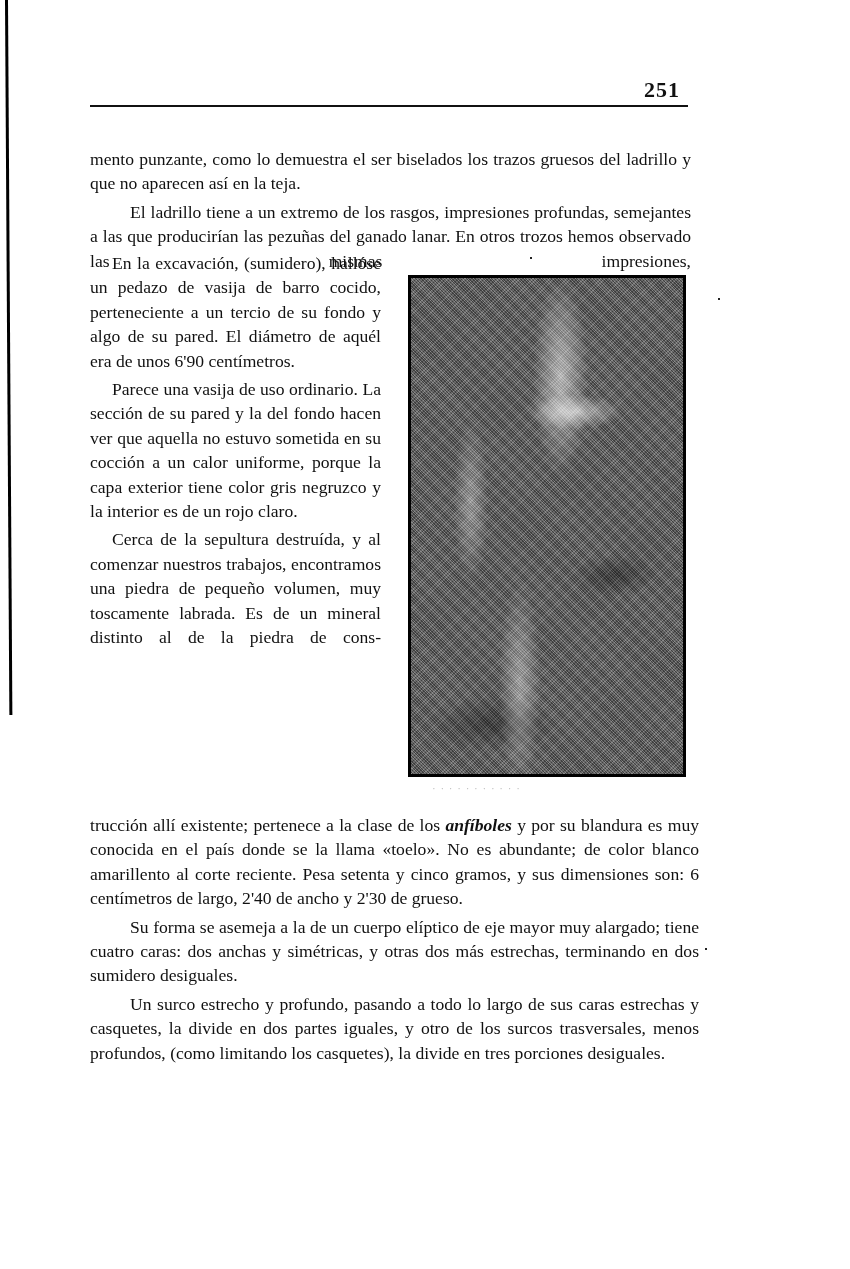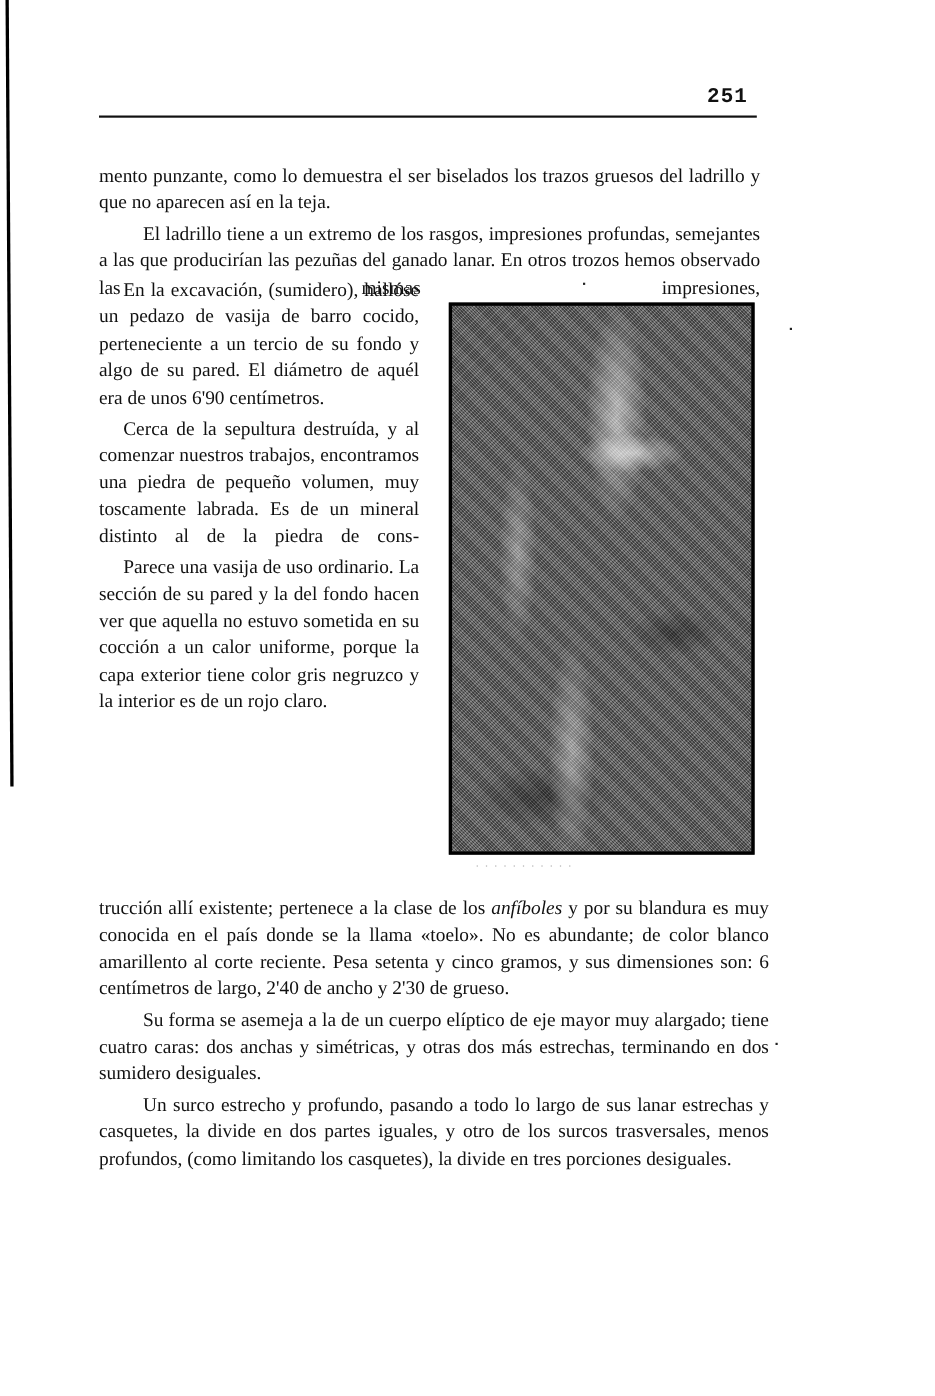--- a/index.html
+++ b/index.html
@@ -39,23 +39,23 @@
       font-family: "DejaVu Sans", sans-serif;
       font-weight: bold;
       font-size: 19px;
       letter-spacing: 0.8px;
       color: #111;
     }
     .header-page-number {
       position: absolute;
       right: 8px;
       top: 1px;
-      font-family: Liberation Mono, monospace;
+      font-family: Liberation Serif, serif;
       font-weight: bold;
-      font-size: 19px;
+      font-size: 22px;
       letter-spacing: 1px;
     }
     .header-rule {
       position: absolute;
       left: 0;
       top: 29px;
       width: 598px;
       height: 2px;
       background: #111;
     }
@@ -128,47 +128,48 @@
       white-space: nowrap;
     }
     .speck {
       position: absolute;
       width: 2px;
       height: 2px;
       background: #222;
     }
     em {
       font-style: italic;
+      font-weight: bold;
     }
   </style>
 </head>
 <body>
 
 <div class="binding-line"></div>
 
 <header class="header">
   <span class="header-page-number">251</span>
   <div class="header-rule"></div>
 </header>
 
 <section class="text-block block-top">
   <p class="justify-last" style="text-align-last:left;">mento punzante, como lo demuestra el ser biselados los trazos gruesos del ladrillo y que no aparecen así en la teja.</p>
   <p class="indent justify-last para-gap">El ladrillo tiene a un extremo de los rasgos, impresiones profundas, semejantes a las que producirían las pezuñas del ganado lanar. En otros trozos hemos observado las mismas impresiones,</p>
 </section>
 
 <section class="text-block block-narrow">
   <p class="indent-small">En la excavación, (sumidero), hallóse un pedazo de vasija de barro cocido, perteneciente a un tercio de su fondo y algo de su pared. El diámetro de aquél era de unos 6'90 centímetros.</p>
+  <p class="indent-small para-gap">Parece una vasija de uso ordinario. La sección de su pared y la del fondo hacen ver que aquella no estuvo sometida en su cocción a un calor uniforme, porque la capa exterior tiene color gris negruzco y la interior es de un rojo claro.</p>
   <p class="indent-small para-gap justify-last">Cerca de la sepultura destruída, y al comenzar nuestros trabajos, encontramos una piedra de pequeño volumen, muy toscamente labrada. Es de un mineral distinto al de la piedra de cons-</p>
-  <p class="indent-small para-gap">Parece una vasija de uso ordinario. La sección de su pared y la del fondo hacen ver que aquella no estuvo sometida en su cocción a un calor uniforme, porque la capa exterior tiene color gris negruzco y la interior es de un rojo claro.</p>
 </section>
 
 <figure class="photo" style="margin:0;"></figure>
 <div class="photo-caption">· · · · · · · · · · ·</div>
 
 <section class="text-block block-bottom">
   <p><span>trucción allí existente; pertenece a la clase de los </span><em>anfíboles</em><span> y por su blandura es muy conocida en el país donde se la llama «toelo». No es abundante; de color blanco amarillento al corte reciente. Pesa setenta y cinco gramos, y sus dimensiones son: 6 centímetros de largo, 2'40 de ancho y 2'30 de grueso.</span></p>
   <p class="indent para-gap">Su forma se asemeja a la de un cuerpo elíptico de eje mayor muy alargado; tiene cuatro caras: dos anchas y simétricas, y otras dos más estrechas, terminando en dos sumidero desiguales.</p>
-  <p class="indent para-gap">Un surco estrecho y profundo, pasando a todo lo largo de sus lanar estrechas y casquetes, la divide en dos partes iguales, y otro de los surcos trasversales, menos profundos, (como limitando los casquetes), la divide en tres porciones desiguales.</p>
+  <p class="indent para-gap">Un surco estrecho y profundo, pasando a todo lo largo de sus caras estrechas y casquetes, la divide en dos partes iguales, y otro de los surcos trasversales, menos profundos, (como limitando los casquetes), la divide en tres porciones desiguales.</p>
 </section>
 
 <div class="speck" style="left:530px;top:257px;"></div>
 <div class="speck" style="left:718px;top:298px;"></div>
 <div class="speck" style="left:705px;top:948px;"></div>
 
 </body></html>

